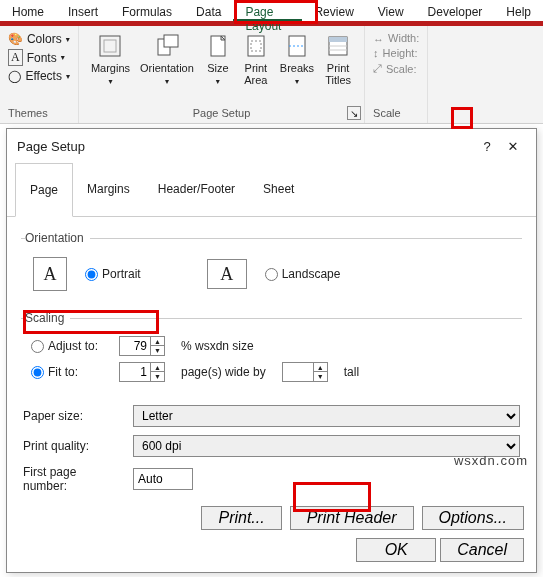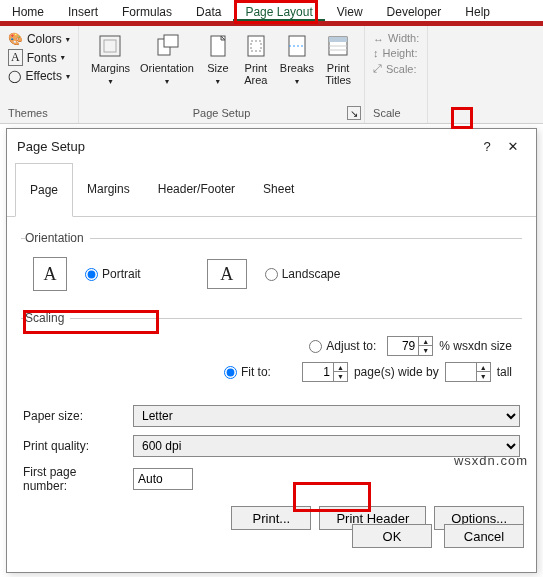--- a/index.html
+++ b/index.html
@@ -33,44 +33,45 @@
 .dlg-tab { padding: 19px 14px; font-size: 12px; cursor: pointer; }
 .dlg-tab.active { border: 1px solid #ccc; border-bottom: 1px solid #fff; margin-bottom: -1px; background: #fff; }
 .dlg-body { padding: 10px 14px; }
 fieldset { border: none; border-top: 1px solid #ccc; margin: 4px 0 12px 0; padding: 8px 4px 4px 4px; }
 legend { padding: 0 6px 0 0; color: #444; }
 .orient-row { display: flex; align-items: center; gap: 18px; padding: 4px 8px; }
 .page-ico { width: 34px; height: 34px; border: 1px solid #888; display: flex; align-items: center; justify-content: center; font-family: serif; font-size: 18px; position: relative; }
 .page-ico.landscape { width: 40px; height: 30px; }
 .radio { display: flex; align-items: center; gap: 4px; }
 .radio input { margin: 0; }
-.scaling-row { display: flex; align-items: center; gap: 6px; padding: 3px 6px; justify-content: flex-end; }
+.scaling-row { display: flex; align-items: center; gap: 16px; padding: 3px 6px; }
 .spin { display: flex; align-items: center; border: 1px solid #888; height: 20px; }
 .spin input { border: none; width: 30px; text-align: right; padding: 0 3px; font-size: 12px; outline: none; }
 .spin .arrows { display: flex; flex-direction: column; width: 14px; border-left: 1px solid #888; }
 .spin .arrows div { height: 9px; font-size: 7px; text-align: center; line-height: 9px; border-bottom: 1px solid #888; cursor: pointer; }
 .spin .arrows div:last-child { border-bottom: none; }
 .form-row { display: flex; align-items: center; gap: 10px; padding: 4px 2px; }
 .form-row label { width: 100px; }
 select, .text-in { border: 1px solid #888; height: 22px; padding: 0 4px; font-size: 12px; }
 .dlg-buttons { position: absolute; right: 12px; bottom: 42px; display: flex; gap: 8px; }
-.dlg-buttons2 { position: absolute; right: 12px; bottom: 24px; display: flex; gap: 12px; }
-.wbtn { min-width: 80px; height: 24px; border: 1px solid #888; background: #f0f0f0; padding: 0 16px; font-size: 13px; cursor: pointer; }
+.dlg-buttons2 { position: absolute; right: 12px; bottom: 10px; display: flex; gap: 4px; }
+.wbtn { min-width: 80px; height: 24px; border: 1px solid #888; background: #f0f0f0; padding: 0 16px; font-size: 16px; cursor: pointer; font-style: italic; }
 .watermark { position: absolute; right: 8px; bottom: 104px; color: #404040; font-size: 13px; letter-spacing: 1px; }
 svg { display: block; }
 </style>
 </head>
 <body>
 
 <div class="ribbon-tabs">
   <div class="tab">Home</div>
   <div class="tab">Insert</div>
   <div class="tab">Formulas</div>
   <div class="tab">Data</div>
   <div class="tab active">Page Layout</div>
+  <div class="tab">Review</div>
   <div class="tab">View</div>
   <div class="tab">Developer</div>
   <div class="tab">Help</div>
 </div>
 
 <div class="ribbon-body">
   <div class="group" style="align-items:flex-start">
     <div class="themes-col">
       <div class="themes-item">
         <span>🎨</span>

